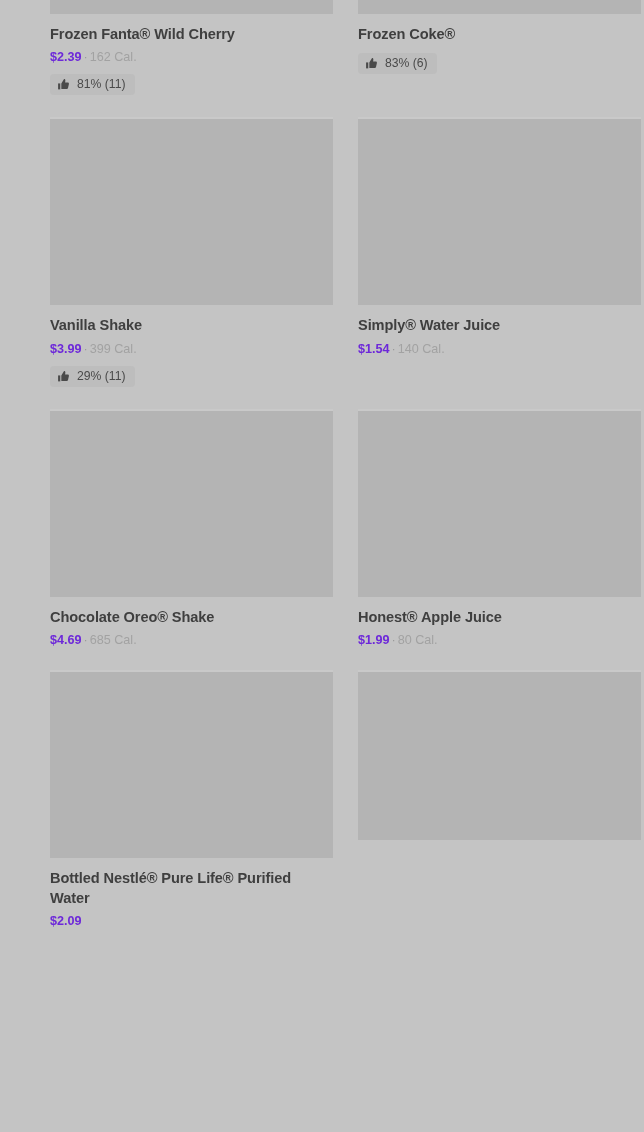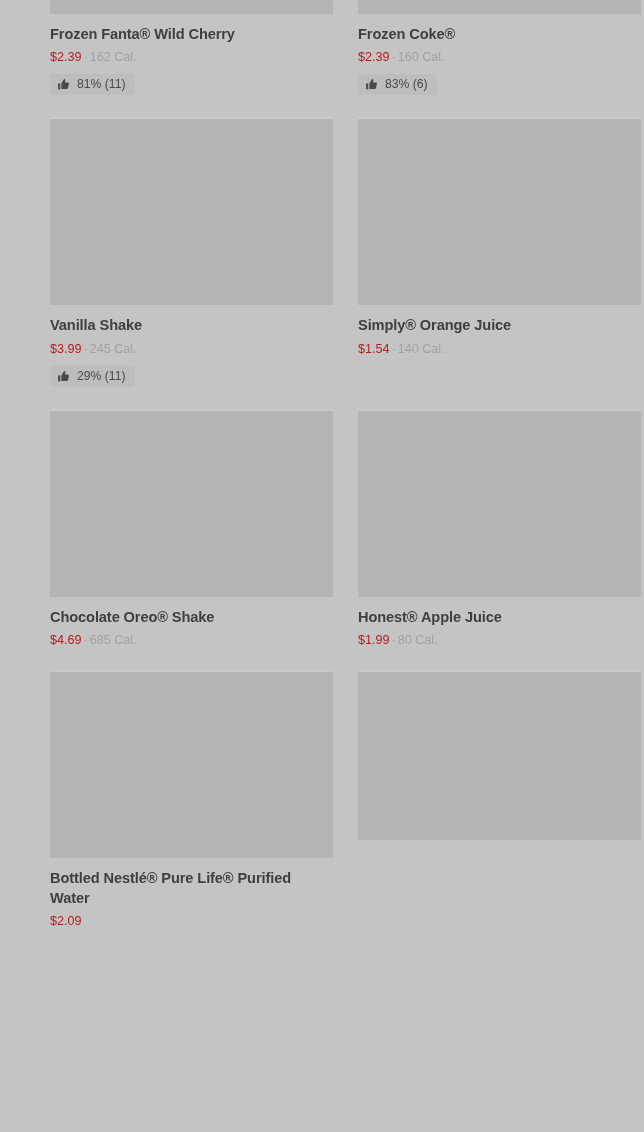--- a/index.html
+++ b/index.html
@@ -63,21 +63,22 @@
 
   .meta-row {
     margin-top: 6px;
     font-size: 12.6px;
     line-height: 1.2;
     color: #6e6e6e;
     white-space: nowrap;
   }
 
   .meta-price {
-    color: #b91c1c;
+    color: #6d28d9;
+    font-weight: bold;
   }
 
   .meta-sep {
     color: #9a9a9a;
     padding: 0 2px;
   }
 
   .meta-cal {
     color: #a2a2a2;
   }
@@ -117,46 +118,46 @@
             <svg viewBox="0 0 24 24" aria-hidden="true">
               <path d="M2 10h4v11H2z"></path>
               <path d="M8 10.2 13 2c1.6 0 2.6 1.1 2.4 2.6L15 8.3h4.9c1.4 0 2.4 1.3 2.1 2.6l-1.7 7.6c-.2 1-1.1 1.7-2.1 1.7H8z"></path>
             </svg>
           </span>
           <span class="rating-text">81% (11)</span>
         </div></div>
     </div>
     <div class="product-card">
       <div class="card-media clipped"></div>
-      <div class="card-body"><div class="product-name">Frozen Coke®</div><div class="meta-row"><span class="meta-price">$2.39</span><span class="meta-sep">·</span><span class="meta-cal">160 Cal.</span></div><div class="rating-badge">
+      <div class="card-body"><div class="product-name">Frozen Coke®</div><div class="rating-badge">
           <span class="thumb-icon">
             <svg viewBox="0 0 24 24" aria-hidden="true">
               <path d="M2 10h4v11H2z"></path>
               <path d="M8 10.2 13 2c1.6 0 2.6 1.1 2.4 2.6L15 8.3h4.9c1.4 0 2.4 1.3 2.1 2.6l-1.7 7.6c-.2 1-1.1 1.7-2.1 1.7H8z"></path>
             </svg>
           </span>
           <span class="rating-text">83% (6)</span>
         </div></div>
     </div>
     <div class="product-card">
       <div class="card-media tall"></div>
-      <div class="card-body"><div class="product-name">Vanilla Shake</div><div class="meta-row"><span class="meta-price">$3.99</span><span class="meta-sep">·</span><span class="meta-cal">245 Cal.</span></div><div class="rating-badge">
+      <div class="card-body"><div class="product-name">Vanilla Shake</div><div class="meta-row"><span class="meta-price">$3.99</span><span class="meta-sep">·</span><span class="meta-cal">399 Cal.</span></div><div class="rating-badge">
           <span class="thumb-icon">
             <svg viewBox="0 0 24 24" aria-hidden="true">
               <path d="M2 10h4v11H2z"></path>
               <path d="M8 10.2 13 2c1.6 0 2.6 1.1 2.4 2.6L15 8.3h4.9c1.4 0 2.4 1.3 2.1 2.6l-1.7 7.6c-.2 1-1.1 1.7-2.1 1.7H8z"></path>
             </svg>
           </span>
           <span class="rating-text">29% (11)</span>
         </div></div>
     </div>
     <div class="product-card">
       <div class="card-media tall"></div>
       <div class="card-body">
-        <div class="product-name">Simply® Orange Juice</div>
+        <div class="product-name">Simply® Water Juice</div>
         <div class="meta-row"><span class="meta-price">$1.54</span><span class="meta-sep">·</span><span class="meta-cal">140 Cal.</span></div>
       </div>
     </div>
     <div class="product-card">
       <div class="card-media tall"></div>
       <div class="card-body">
         <div class="product-name">Chocolate Oreo® Shake</div>
         <div class="meta-row"><span class="meta-price">$4.69</span><span class="meta-sep">·</span><span class="meta-cal">685 Cal.</span></div>
       </div>
     </div>

